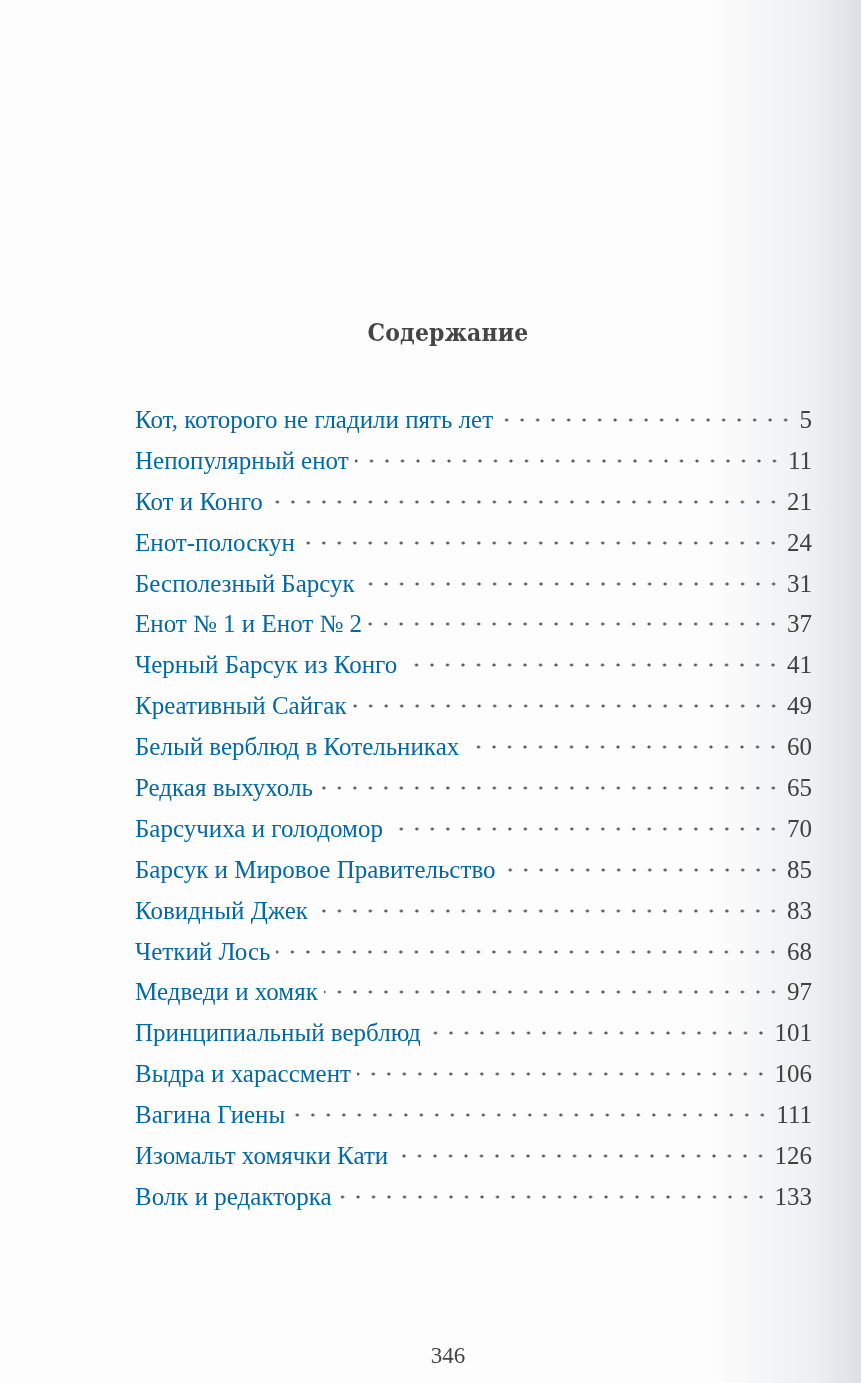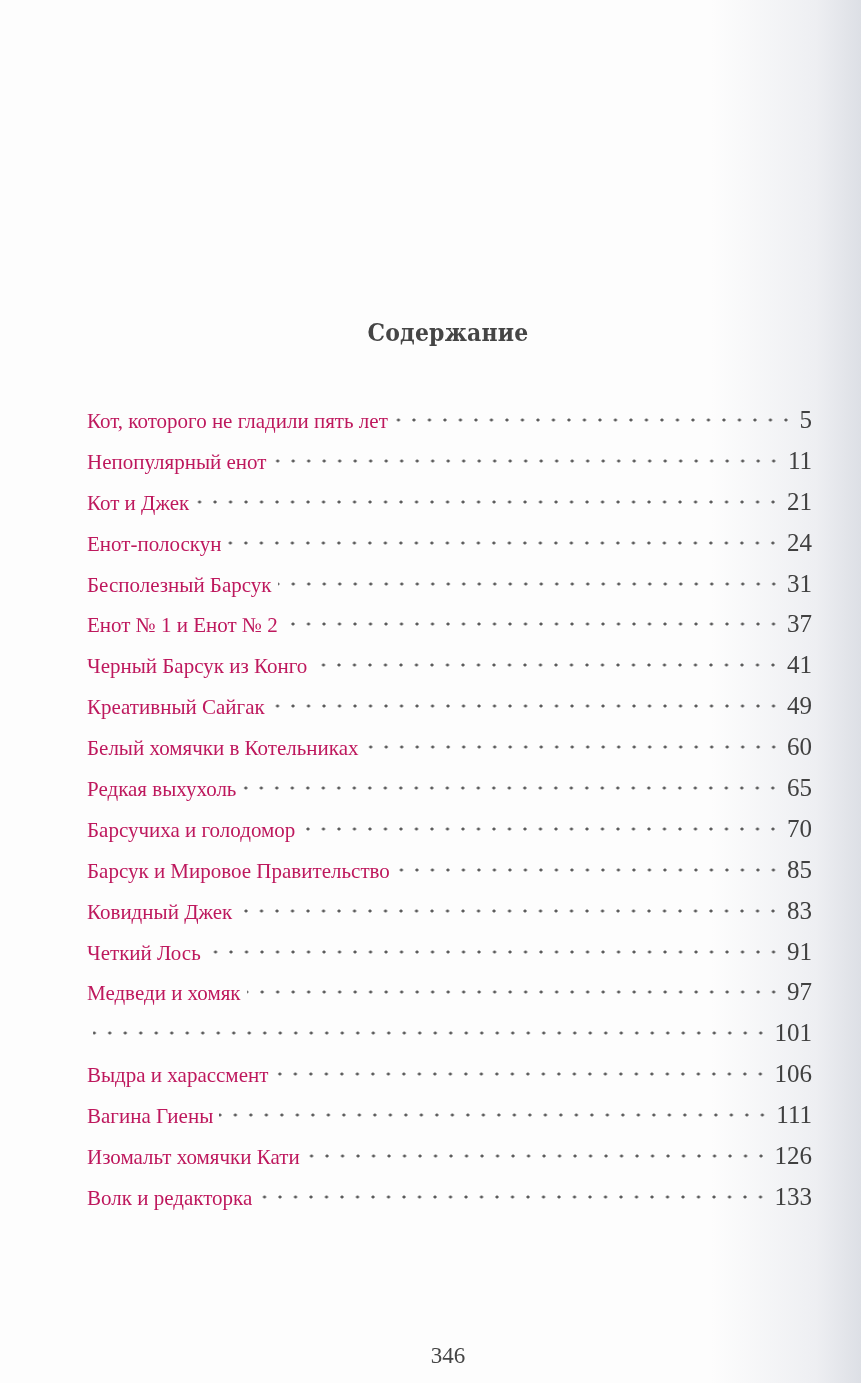--- a/index.html
+++ b/index.html
@@ -51,23 +51,24 @@
     display: flex;
     align-items: baseline;
     height: 40.9px;
     font-size: 23px;
     line-height: 40px;
     white-space: nowrap;
   }
   .toc-title {
     flex: 0 0 auto;
     font-family: "Liberation Serif", "DejaVu Serif", serif;
-    font-size: 21px;
-    color: #be185d;
+    font-size: 25px;
+    color: #0369a1;
     transform-origin: left center;
+    margin-left: 48px;
   }
   .toc-dots {
     flex: 1 1 auto;
     overflow: hidden;
     margin: 0 6px;
     position: relative;
     top: -4px;
     height: 8px;
     background-image: radial-gradient(circle, #5a5a5a 1.4px, transparent 1.7px);
     background-size: 15.5px 8px;
@@ -104,21 +105,21 @@
       <span class="toc-title">Кот, которого не гладили пять лет</span>
       <span class="toc-dots"></span>
       <span class="toc-page">5</span>
     </li>
   <li class="toc-row">
       <span class="toc-title">Непопулярный енот</span>
       <span class="toc-dots"></span>
       <span class="toc-page">11</span>
     </li>
   <li class="toc-row">
-      <span class="toc-title">Кот и Джек</span>
+      <span class="toc-title">Кот и Конго</span>
       <span class="toc-dots"></span>
       <span class="toc-page">21</span>
     </li>
   <li class="toc-row">
       <span class="toc-title">Енот-полоскун</span>
       <span class="toc-dots"></span>
       <span class="toc-page">24</span>
     </li>
   <li class="toc-row">
       <span class="toc-title">Бесполезный Барсук</span>
@@ -134,21 +135,21 @@
       <span class="toc-title">Черный Барсук из Конго</span>
       <span class="toc-dots"></span>
       <span class="toc-page">41</span>
     </li>
   <li class="toc-row">
       <span class="toc-title">Креативный Сайгак</span>
       <span class="toc-dots"></span>
       <span class="toc-page">49</span>
     </li>
   <li class="toc-row">
-      <span class="toc-title">Белый хомячки в Котельниках</span>
+      <span class="toc-title">Белый верблюд в Котельниках</span>
       <span class="toc-dots"></span>
       <span class="toc-page">60</span>
     </li>
   <li class="toc-row">
       <span class="toc-title">Редкая выхухоль</span>
       <span class="toc-dots"></span>
       <span class="toc-page">65</span>
     </li>
   <li class="toc-row">
       <span class="toc-title">Барсучиха и голодомор</span>
@@ -161,28 +162,29 @@
       <span class="toc-page">85</span>
     </li>
   <li class="toc-row">
       <span class="toc-title">Ковидный Джек</span>
       <span class="toc-dots"></span>
       <span class="toc-page">83</span>
     </li>
   <li class="toc-row">
       <span class="toc-title">Четкий Лось</span>
       <span class="toc-dots"></span>
-      <span class="toc-page">91</span>
+      <span class="toc-page">68</span>
     </li>
   <li class="toc-row">
       <span class="toc-title">Медведи и хомяк</span>
       <span class="toc-dots"></span>
       <span class="toc-page">97</span>
     </li>
   <li class="toc-row">
+      <span class="toc-title">Принципиальный верблюд</span>
       <span class="toc-dots"></span>
       <span class="toc-page">101</span>
     </li>
   <li class="toc-row">
       <span class="toc-title">Выдра и харассмент</span>
       <span class="toc-dots"></span>
       <span class="toc-page">106</span>
     </li>
   <li class="toc-row">
       <span class="toc-title">Вагина Гиены</span>

